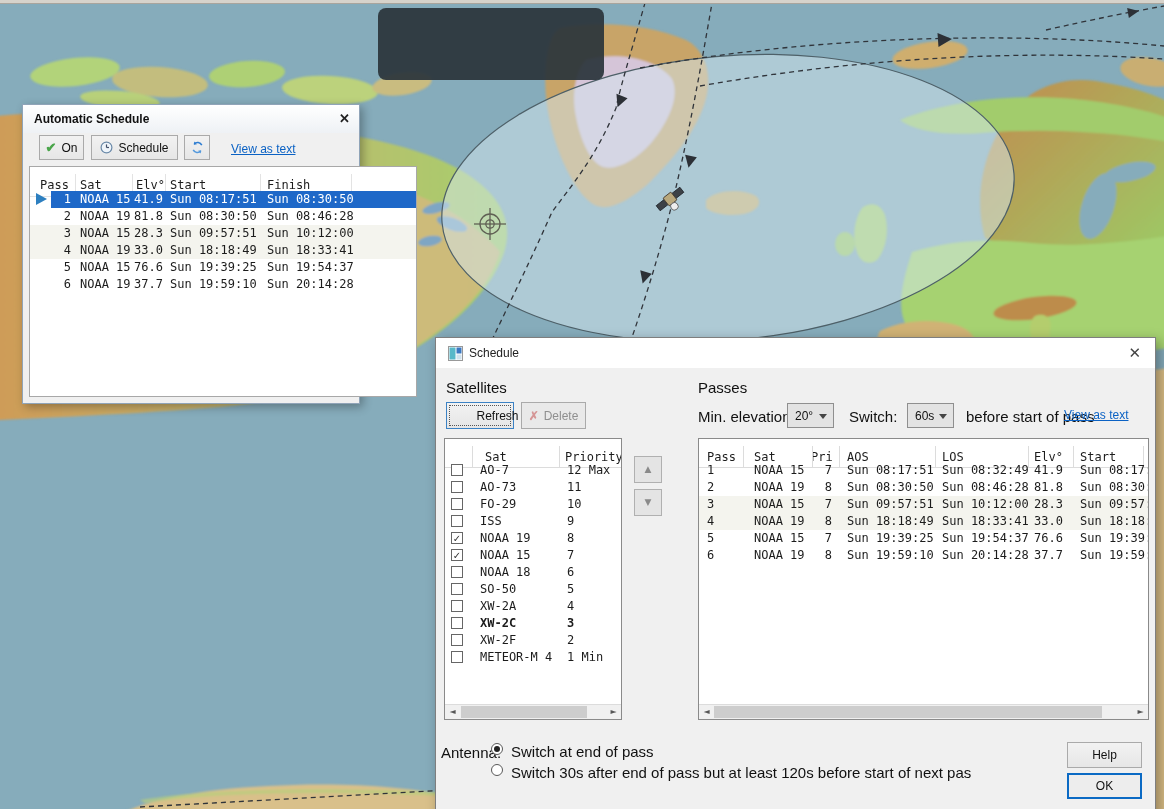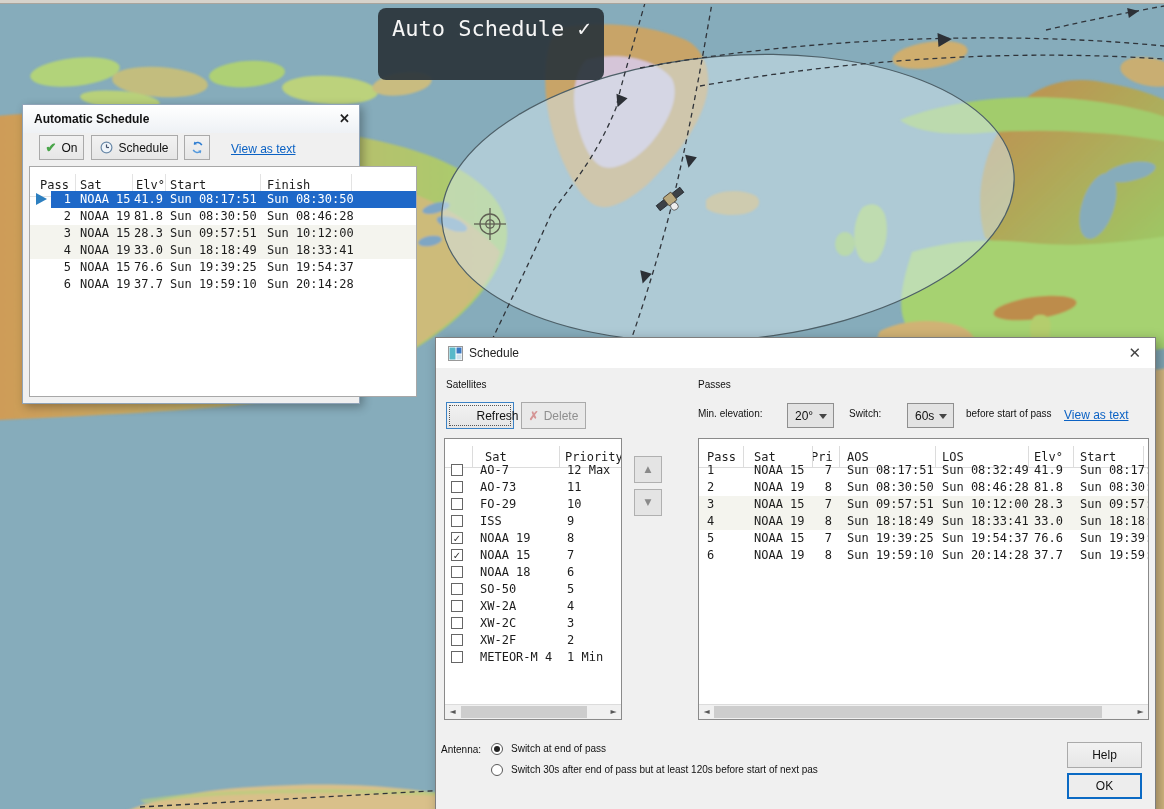--- a/index.html
+++ b/index.html
@@ -1,20 +1,20 @@
 <!DOCTYPE html>
 <html><head>
 <meta charset="utf-8">
 <style>
   html,body{margin:0;padding:0;background:#555;}
   #stage{position:relative;width:1164px;height:809px;overflow:hidden;background:#86acbb;
          font-family:"Liberation Sans",sans-serif;}
   #stage *{box-sizing:border-box;}
   .abs{position:absolute;}
-  .lbl{position:absolute;font-size:10px;color:#111;white-space:nowrap;}
+  .lbl{position:absolute;font-size:15px;color:#111;white-space:nowrap;}
   .link{position:absolute;font-size:12px;color:#0b62c4;text-decoration:underline;white-space:nowrap;cursor:pointer;}
   .btn{position:absolute;background:linear-gradient(#f2f2f2,#e6e6e6);border:1px solid #aaa;
        font-size:12px;color:#111;display:flex;align-items:center;justify-content:center;gap:5px;}
   
   #topbar{left:0;top:0;width:1164px;height:4px;background:#d7d3cb;border-bottom:1px solid #a9a59d;}
   
   #los{left:378px;top:8px;width:226px;height:72px;background:rgba(43,53,59,0.93);border-radius:8px;
        color:#f5f5f5;font-family:"DejaVu Sans Mono",monospace;font-size:22px;line-height:30px;
        padding:6px 0 6px 14px;}
   
@@ -164,21 +164,20 @@
       <rect x="-15" y="-3.2" width="10" height="6.4" fill="#3c4146" stroke="#20242a" stroke-width="0.8"></rect>
       <rect x="5" y="-3.2" width="10" height="6.4" fill="#3c4146" stroke="#20242a" stroke-width="0.8"></rect>
       <rect x="-5" y="-5" width="10" height="10" rx="1" fill="#b9a87c" stroke="#4a4034" stroke-width="0.9"></rect>
       <circle cx="-1" cy="8.5" r="3.8" fill="#eeeeee" stroke="#555" stroke-width="0.8"></circle>
     </g>
   </svg>
 
   <div id="topbar" class="abs"></div>
 
   <div id="los" class="abs">
-    <div>Auto Schedule ✓</div>
   </div>
 
   <div id="auto-window" class="abs">
     <div class="aw-title">
       <span class="aw-title-text">Automatic Schedule</span>
       <span class="aw-close">✕</span>
     </div>
     <div id="aw-on" class="btn">
       <span style="color:#4aa54a;font-weight:bold;font-size:13px;">✔</span>
       <span>On</span>
@@ -336,21 +335,21 @@
           <div class="trow" style="top: 119px;">
             <span class="cb"></span>
             <span class="cell s-name">SO-50</span>
             <span class="cell s-pri">5</span>
           </div>
           <div class="trow" style="top: 136px;">
             <span class="cb"></span>
             <span class="cell s-name">XW-2A</span>
             <span class="cell s-pri">4</span>
           </div>
-          <div class="trow" style="top: 153px;">
+          <div class="trow" style="top: 153px; font-weight: bold;">
             <span class="cb"></span>
             <span class="cell s-name">XW-2C</span>
             <span class="cell s-pri">3</span>
           </div>
           <div class="trow" style="top: 170px;">
             <span class="cb"></span>
             <span class="cell s-name">XW-2F</span>
             <span class="cell s-pri">2</span>
           </div>
           <div class="trow" style="top: 187px;">

